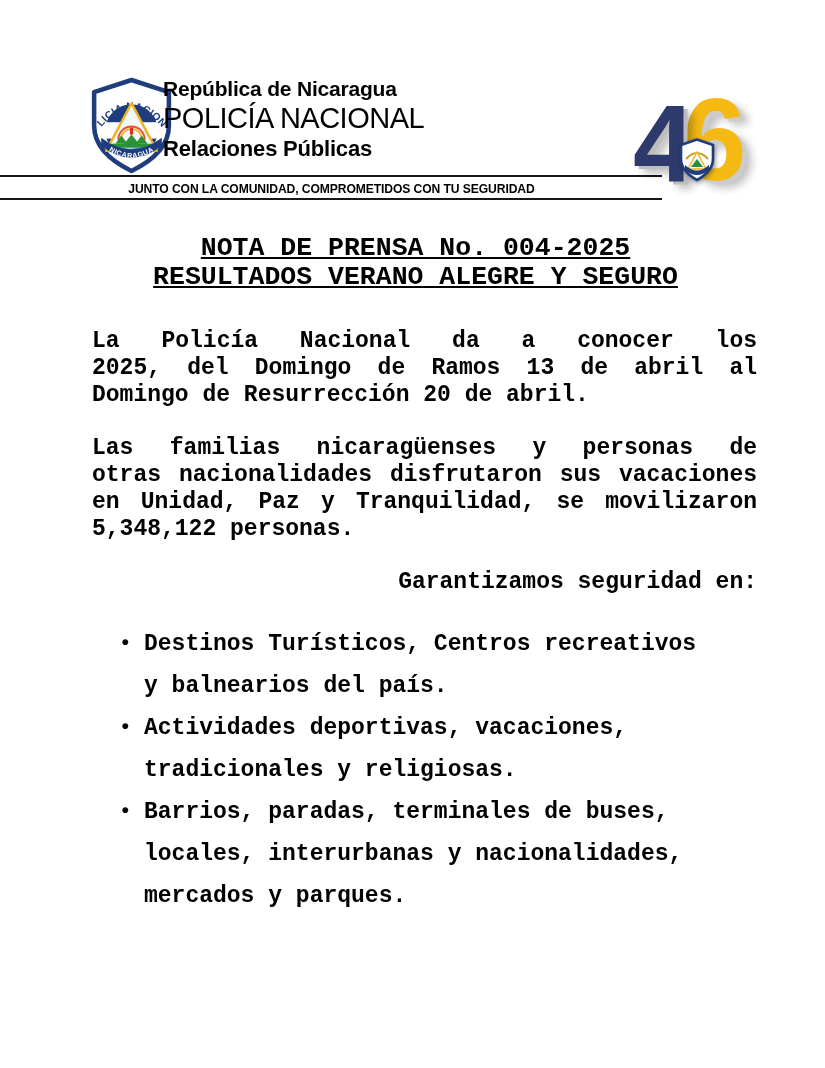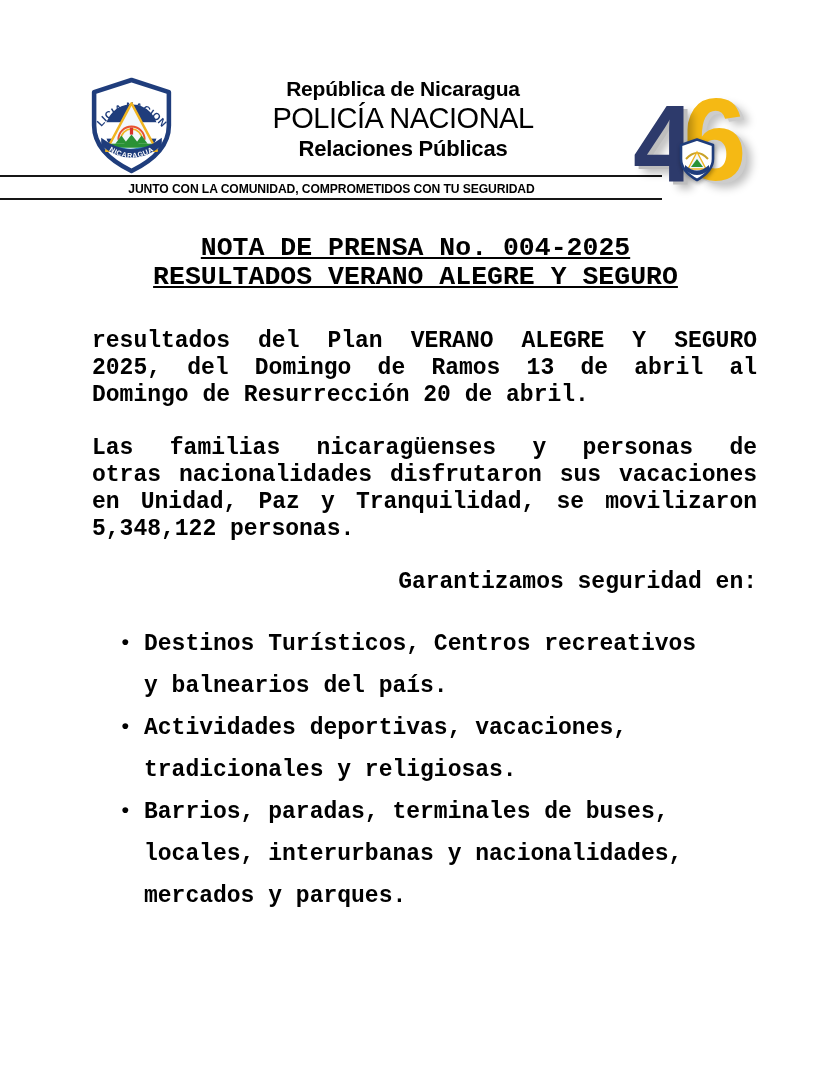--- a/index.html
+++ b/index.html
@@ -8,21 +8,21 @@
     position:relative;
     width:825px;height:1068px;
     background:#ffffff;
     overflow:hidden;
     font-family:"Liberation Sans", sans-serif;
     color:#000;
   }
 
   
   .shield-logo{position:absolute;left:85px;top:77px;width:93px;height:97px;}
-  .hdr-text{position:absolute;left:163px;top:76px;width:480px;text-align:center;}
+  .hdr-text{position:absolute;left:163px;top:76px;width:480px;}
   .hdr-line1{font-size:21px;font-weight:bold;line-height:26px;letter-spacing:-0.2px;}
   .hdr-line2{font-size:29px;font-weight:normal;line-height:33px;letter-spacing:-0.5px;}
   .hdr-line3{font-size:22px;font-weight:bold;line-height:28px;letter-spacing:-0.2px;}
 
   .anniv{position:absolute;left:633px;top:80px;width:150px;height:100px;line-height:1;}
   .anniv .d4{
     position:absolute;left:0;top:8px;
     font-size:110px;font-weight:bold;
     color:#2d3a6b;z-index:2;
     text-shadow:4px 3px 0 #bdbdbd, 9px 7px 9px rgba(0,0,0,0.28);
@@ -135,21 +135,21 @@
   </div>
 
   <div class="content">
 
     <div class="doc-title">
       <div class="tline">NOTA DE PRENSA No. 004-2025</div>
       <div class="tline">RESULTADOS VERANO ALEGRE Y SEGURO</div>
     </div>
 
     <div class="para">
-      <div class="jline">resultados del Plan VERANO ALEGRE Y SEGURO</div>
+      <div class="jline">La Policía Nacional da a conocer los</div>
       <div class="jline">2025, del Domingo de Ramos 13 de abril al</div>
       <div class="lline">Domingo de Resurrección 20 de abril.</div>
     </div>
 
     <div class="para">
       <div class="jline">Las familias nicaragüenses y personas de</div>
       <div class="jline">otras nacionalidades disfrutaron sus vacaciones</div>
       <div class="jline">en Unidad, Paz y Tranquilidad, se movilizaron</div>
       <div class="lline">5,348,122 personas.</div>
     </div>

